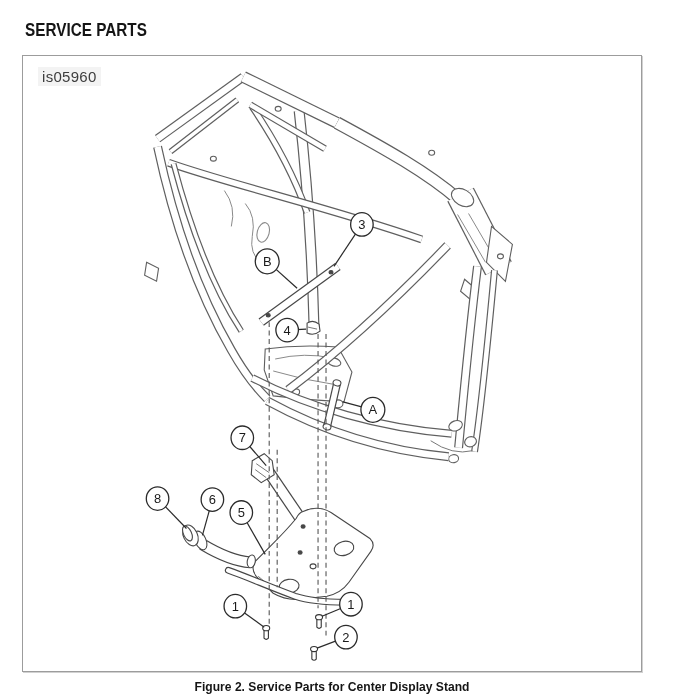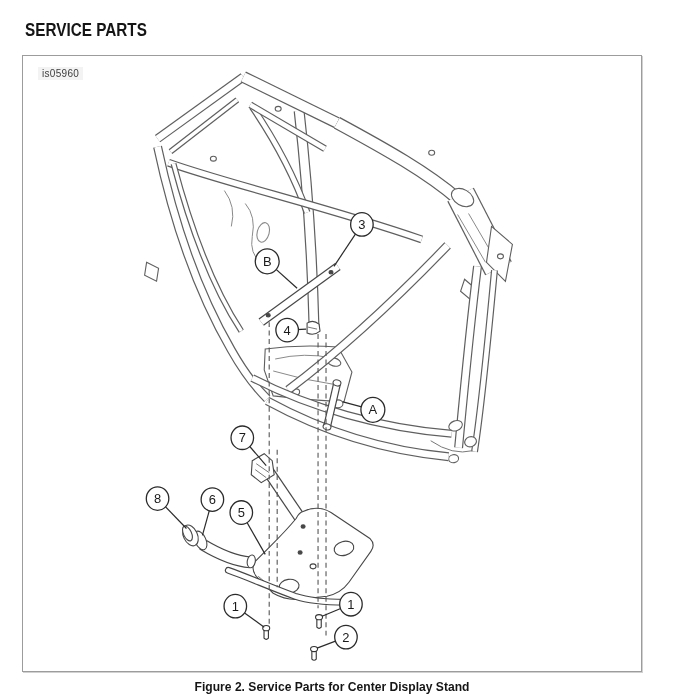--- a/index.html
+++ b/index.html
@@ -4,21 +4,21 @@
 <style>
   html,body{margin:0;padding:0;background:#ffffff;}
   body{width:700px;height:700px;position:relative;overflow:hidden;
        font-family:"Liberation Sans",sans-serif;}
   .page-title{position:absolute;left:25px;top:20px;margin:0;
        font-size:18px;font-weight:bold;color:#151515;letter-spacing:0px;
        transform:scaleX(.85);transform-origin:left center;white-space:nowrap;}
   .figure-box{position:absolute;left:22px;top:55px;width:620px;height:617px;
        box-sizing:border-box;border:1px solid #9c9c9c;background:#ffffff;
        box-shadow:1px 1px 0 rgba(0,0,0,.18);}
-  .image-id{position:absolute;left:15px;top:11px;font-size:10px;color:#3d3d3d;
+  .image-id{position:absolute;left:15px;top:11px;font-size:15px;color:#3d3d3d;
        background:#f3f3f3;padding:1px 4px;letter-spacing:.3px;}
   .diagram-svg{position:absolute;left:0;top:0;width:100%;height:100%;}
   .figure-caption{position:absolute;left:22px;top:679px;width:620px;margin:0;
        text-align:center;font-size:13px;font-weight:bold;color:#151515;
        transform:scaleX(.93);transform-origin:center;white-space:nowrap;}
   text.callout-label{font-family:"Liberation Sans",sans-serif;font-size:13px;
        fill:#1a1a1a;text-anchor:middle;}
 </style>
 </head>
 <body>

